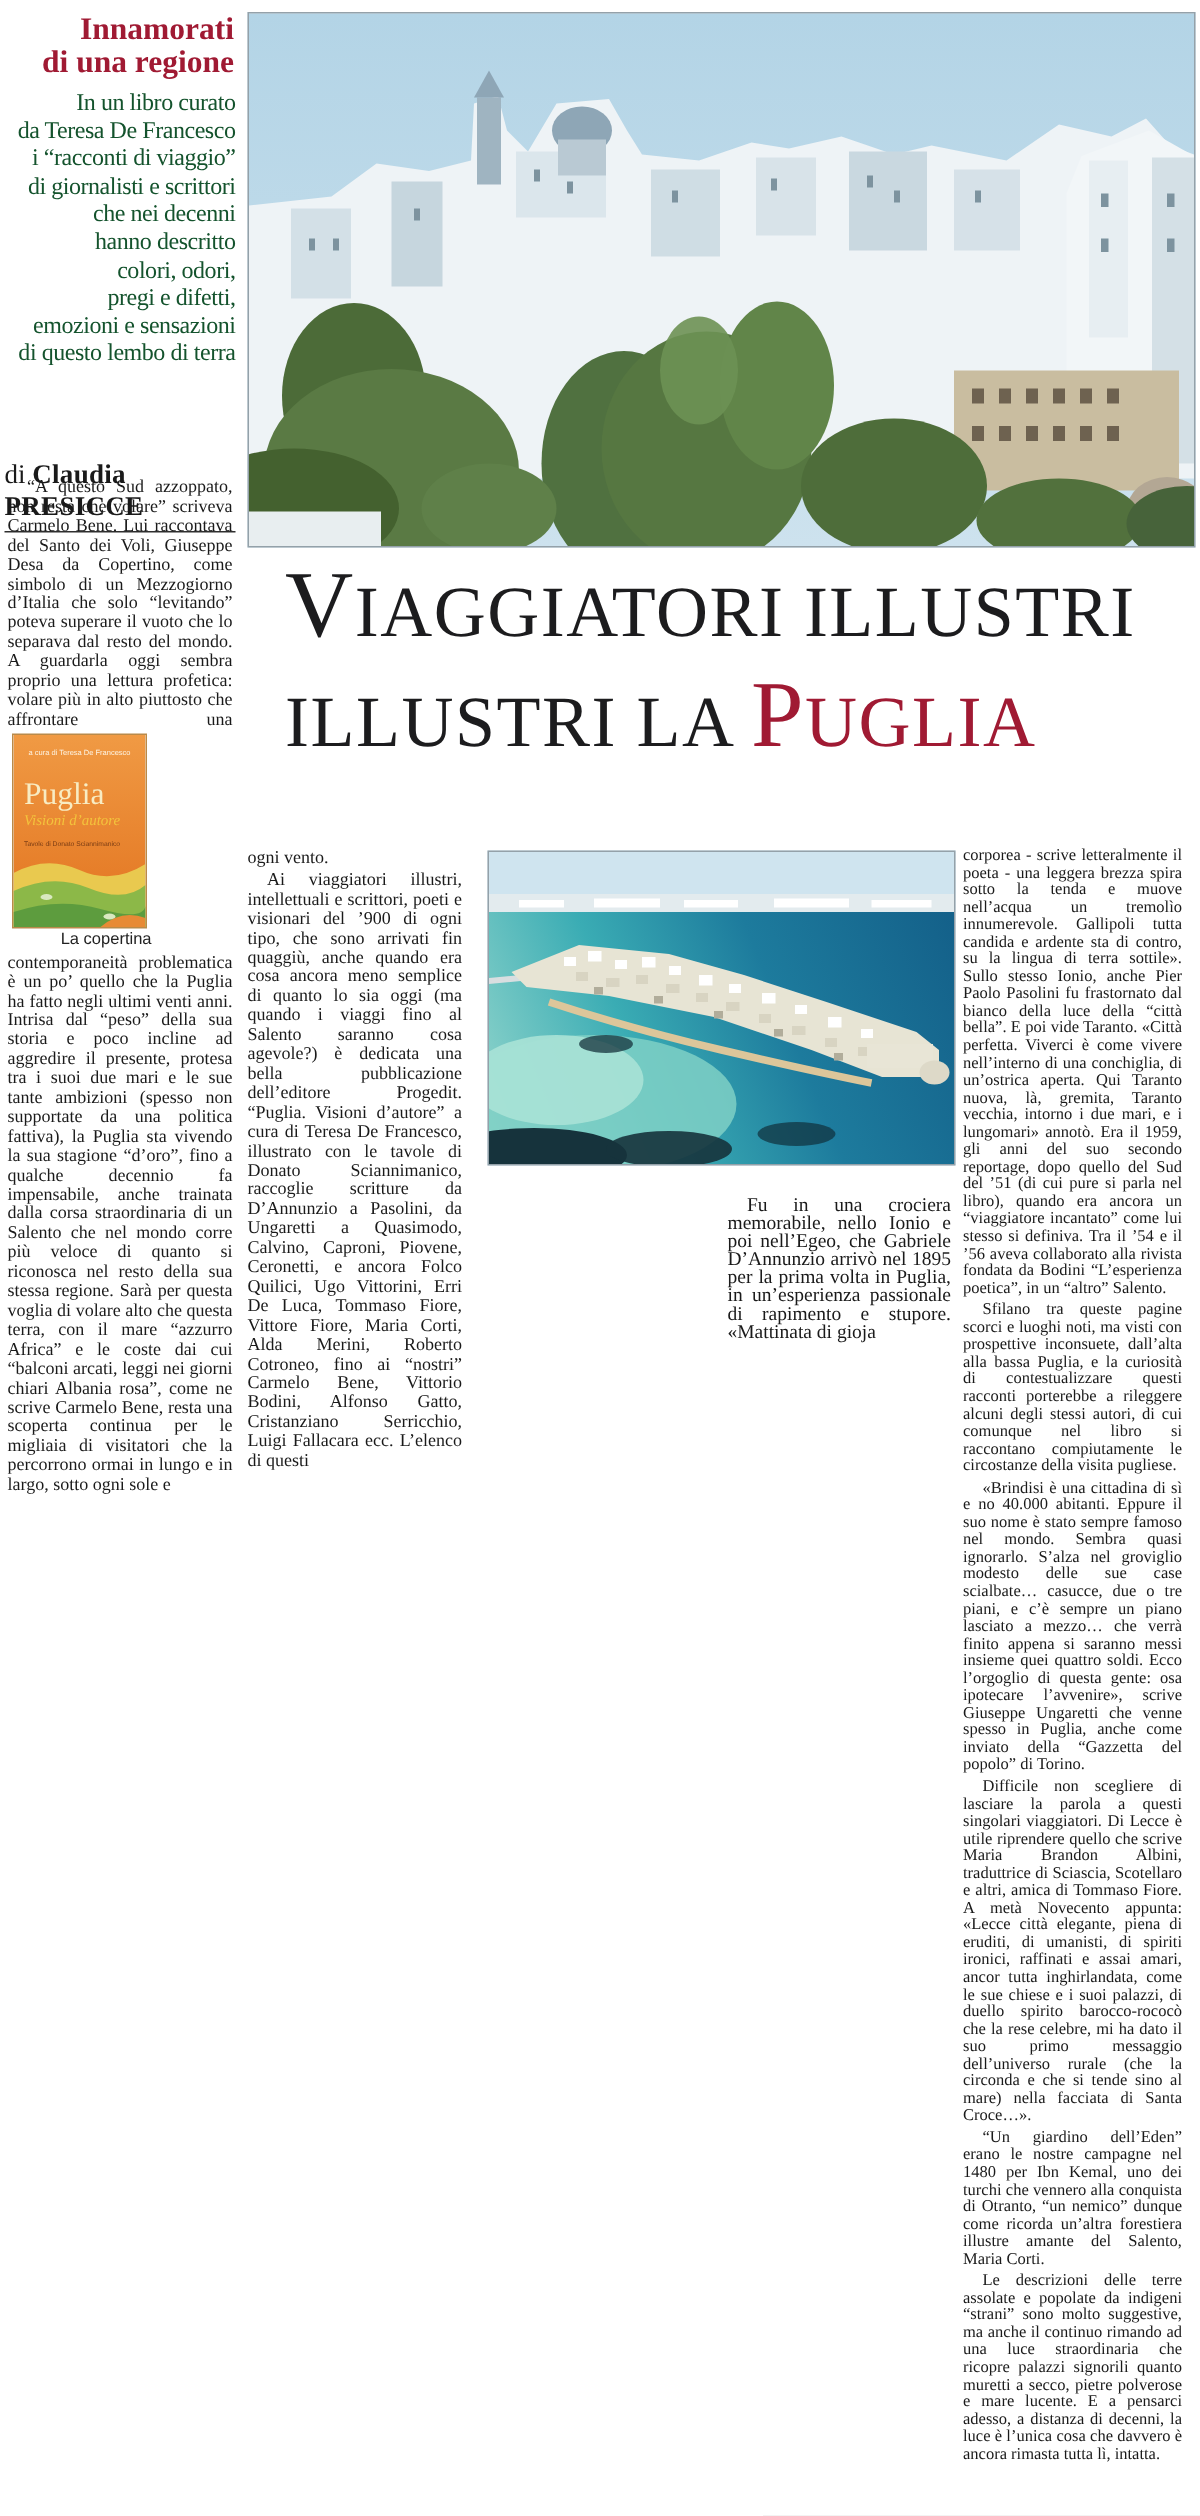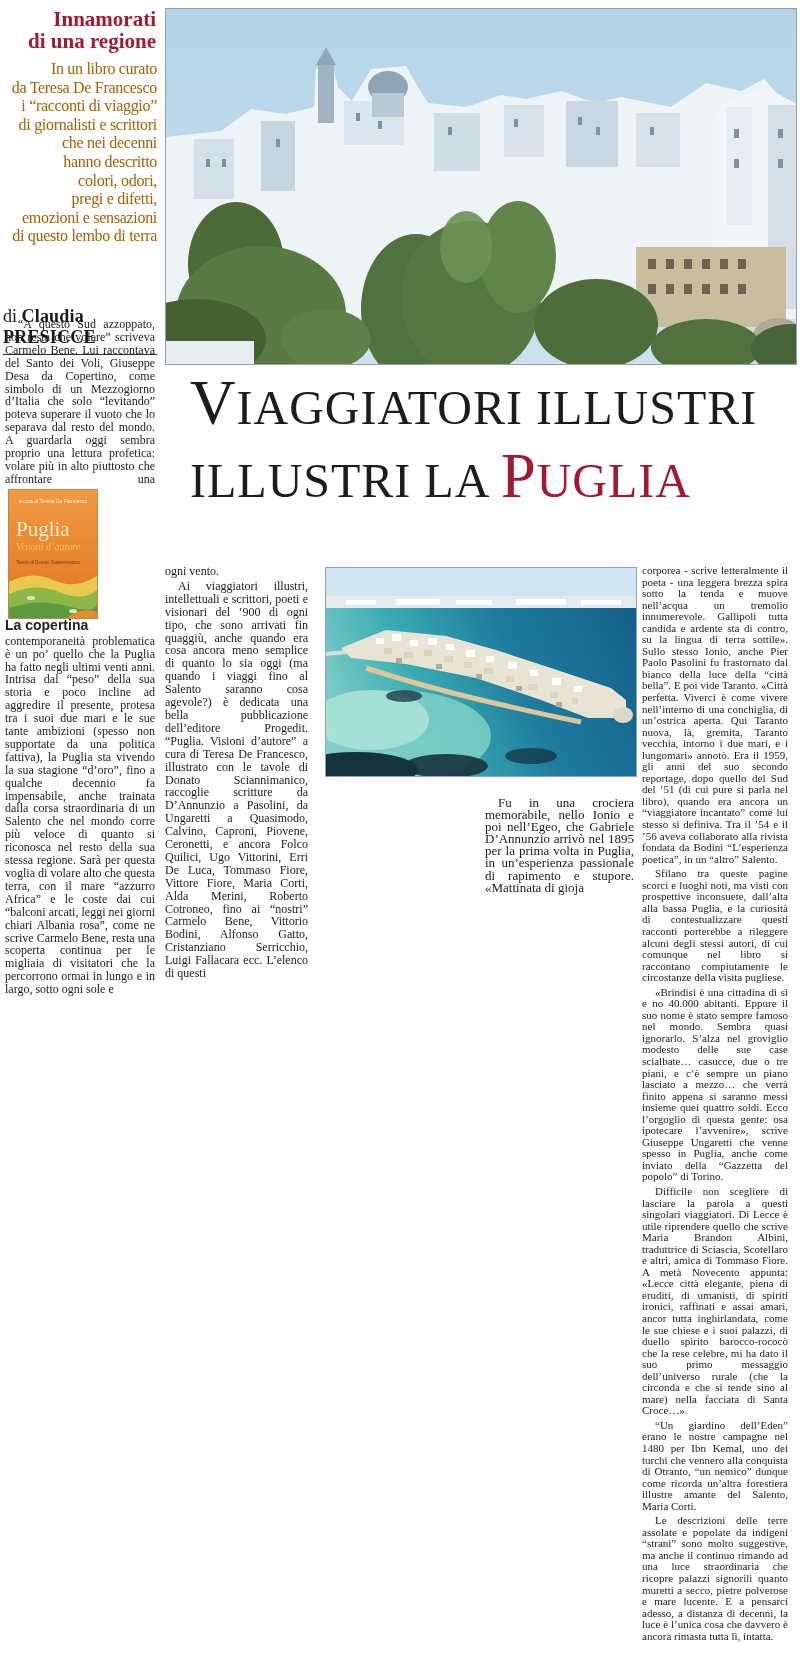--- a/index.html
+++ b/index.html
@@ -10,44 +10,44 @@
   }
   
   .kicker{
     position:absolute; left:2px; top:8px; width:154px;
     font-size:21px; font-weight:bold; line-height:22px;
     color:#a01a33; text-align:right; white-space:pre-line;
   }
   .intro{
     position:absolute; left:0; top:60px; width:157px;
     font-size:16px; letter-spacing:-0.3px; line-height:18.6px;
-    text-align:right; white-space:pre-line; color:#a16207;
+    text-align:right; white-space:pre-line; color:#14532d;
   }
   .byline{
     position:absolute; left:3px; top:306px; width:154px;
     font-size:18px; padding-bottom:6px;
     border-bottom:1.5px solid #2f2f2f;
   }
   .byline b{letter-spacing:0.2px;}
   
   .bodycol{position:absolute; text-align:justify;}
   .bodycol p{margin:2px;}
   .indent{text-indent:13px;}
   #col1{left:3px;  top:316px; width:154px; font-size:12px;   line-height:12.9px;}
   #col2{left:163px; top:563px; width:147px; font-size:12px;  line-height:12.9px;}
   #col3{left:325px; top:795px; width:153px; font-size:11.6px; line-height:12.1px;}
   #col4{left:483px; top:795px; width:153px; font-size:13px; line-height:12.1px;}
   #col5{left:640px; top:563px; width:150px; font-size:11px;   line-height:11.55px;}
   #col5 p + p{margin-top:3px;}
   
-  .cover-float{float:left; width:96px; margin:3px 6px 2px 0; text-align:left;}
+  .cover-float{float:left; width:96px; margin:3px 6px 2px 0; text-align:right;}
   .cover-frame{width:88px; height:128px; margin:0 auto; border:1px solid #b98a4a; display:block;}
   .cover-caption{
     margin-top:6px; font-family:"Liberation Sans", sans-serif;
-    font-size:14px; color:#222; text-indent:0;font-weight:bold;
+    font-size:11px; color:#222; text-indent:0;
   }
   
   .photo{position:absolute; border:1px solid #94a1a9; background:#cfe2ee; overflow:hidden;}
   #photo-top{left:165px; top:8px;  width:630px; height:355px;}
   #photo-mid{left:325px; top:567px; width:310px; height:208px;}
   .photo svg{display:block;}
   
   .headline{position:absolute; left:166px; top:372px; width:634px; font-family:"Liberation Serif", serif;}
   .hl-line{line-height:1; white-space:nowrap; letter-spacing:1px;margin-left:24px;}
   .hl-line + .hl-line{margin-top:10px;}

